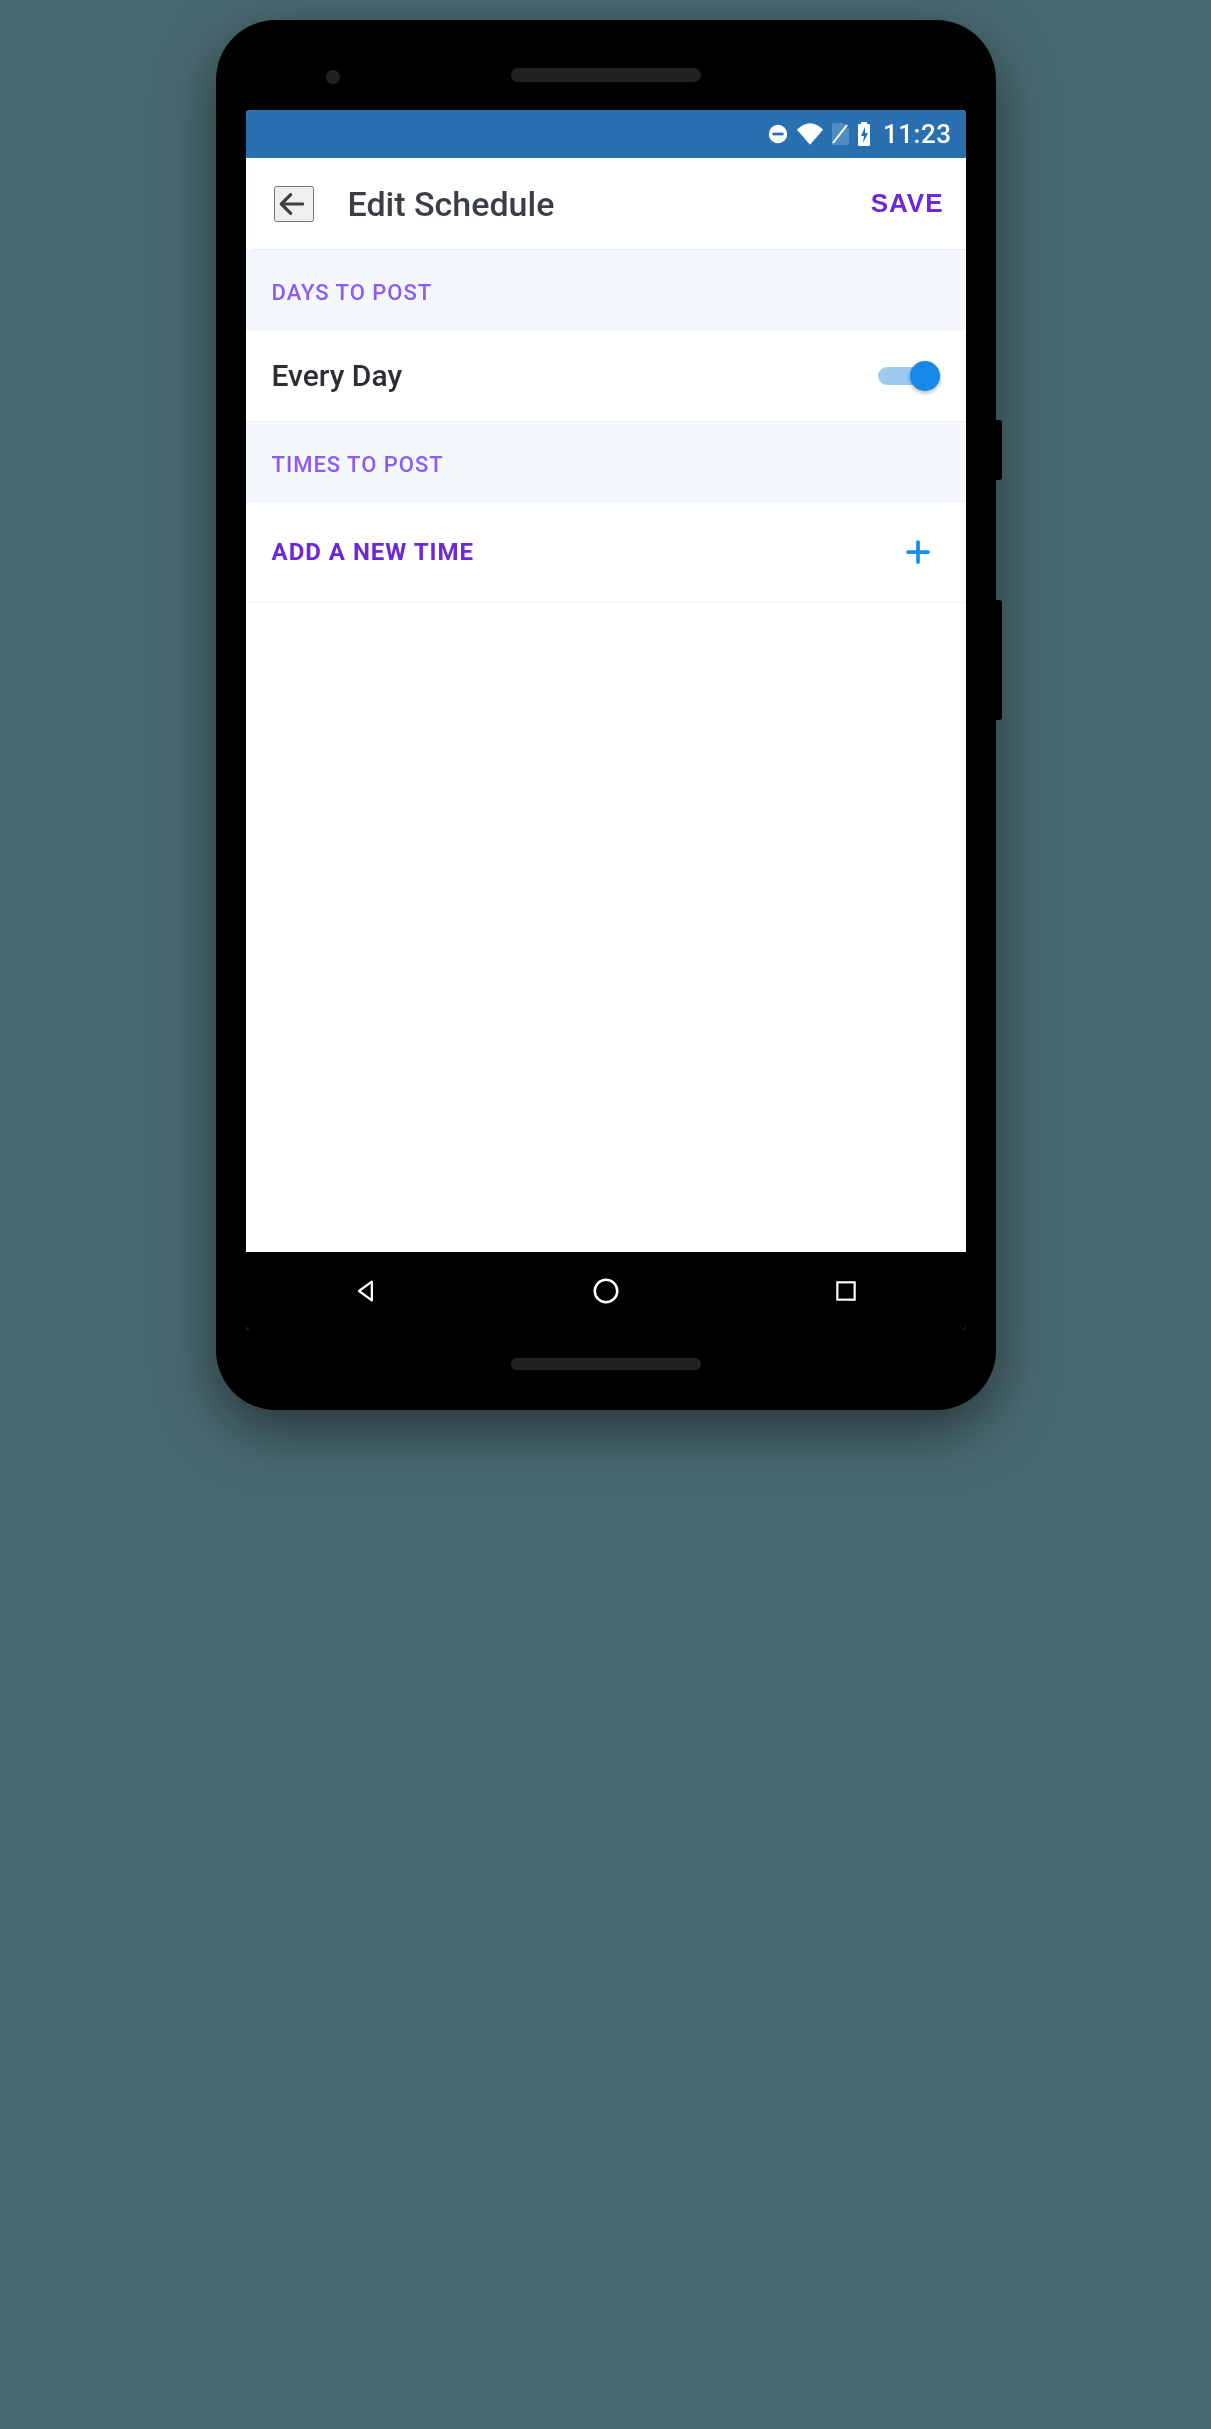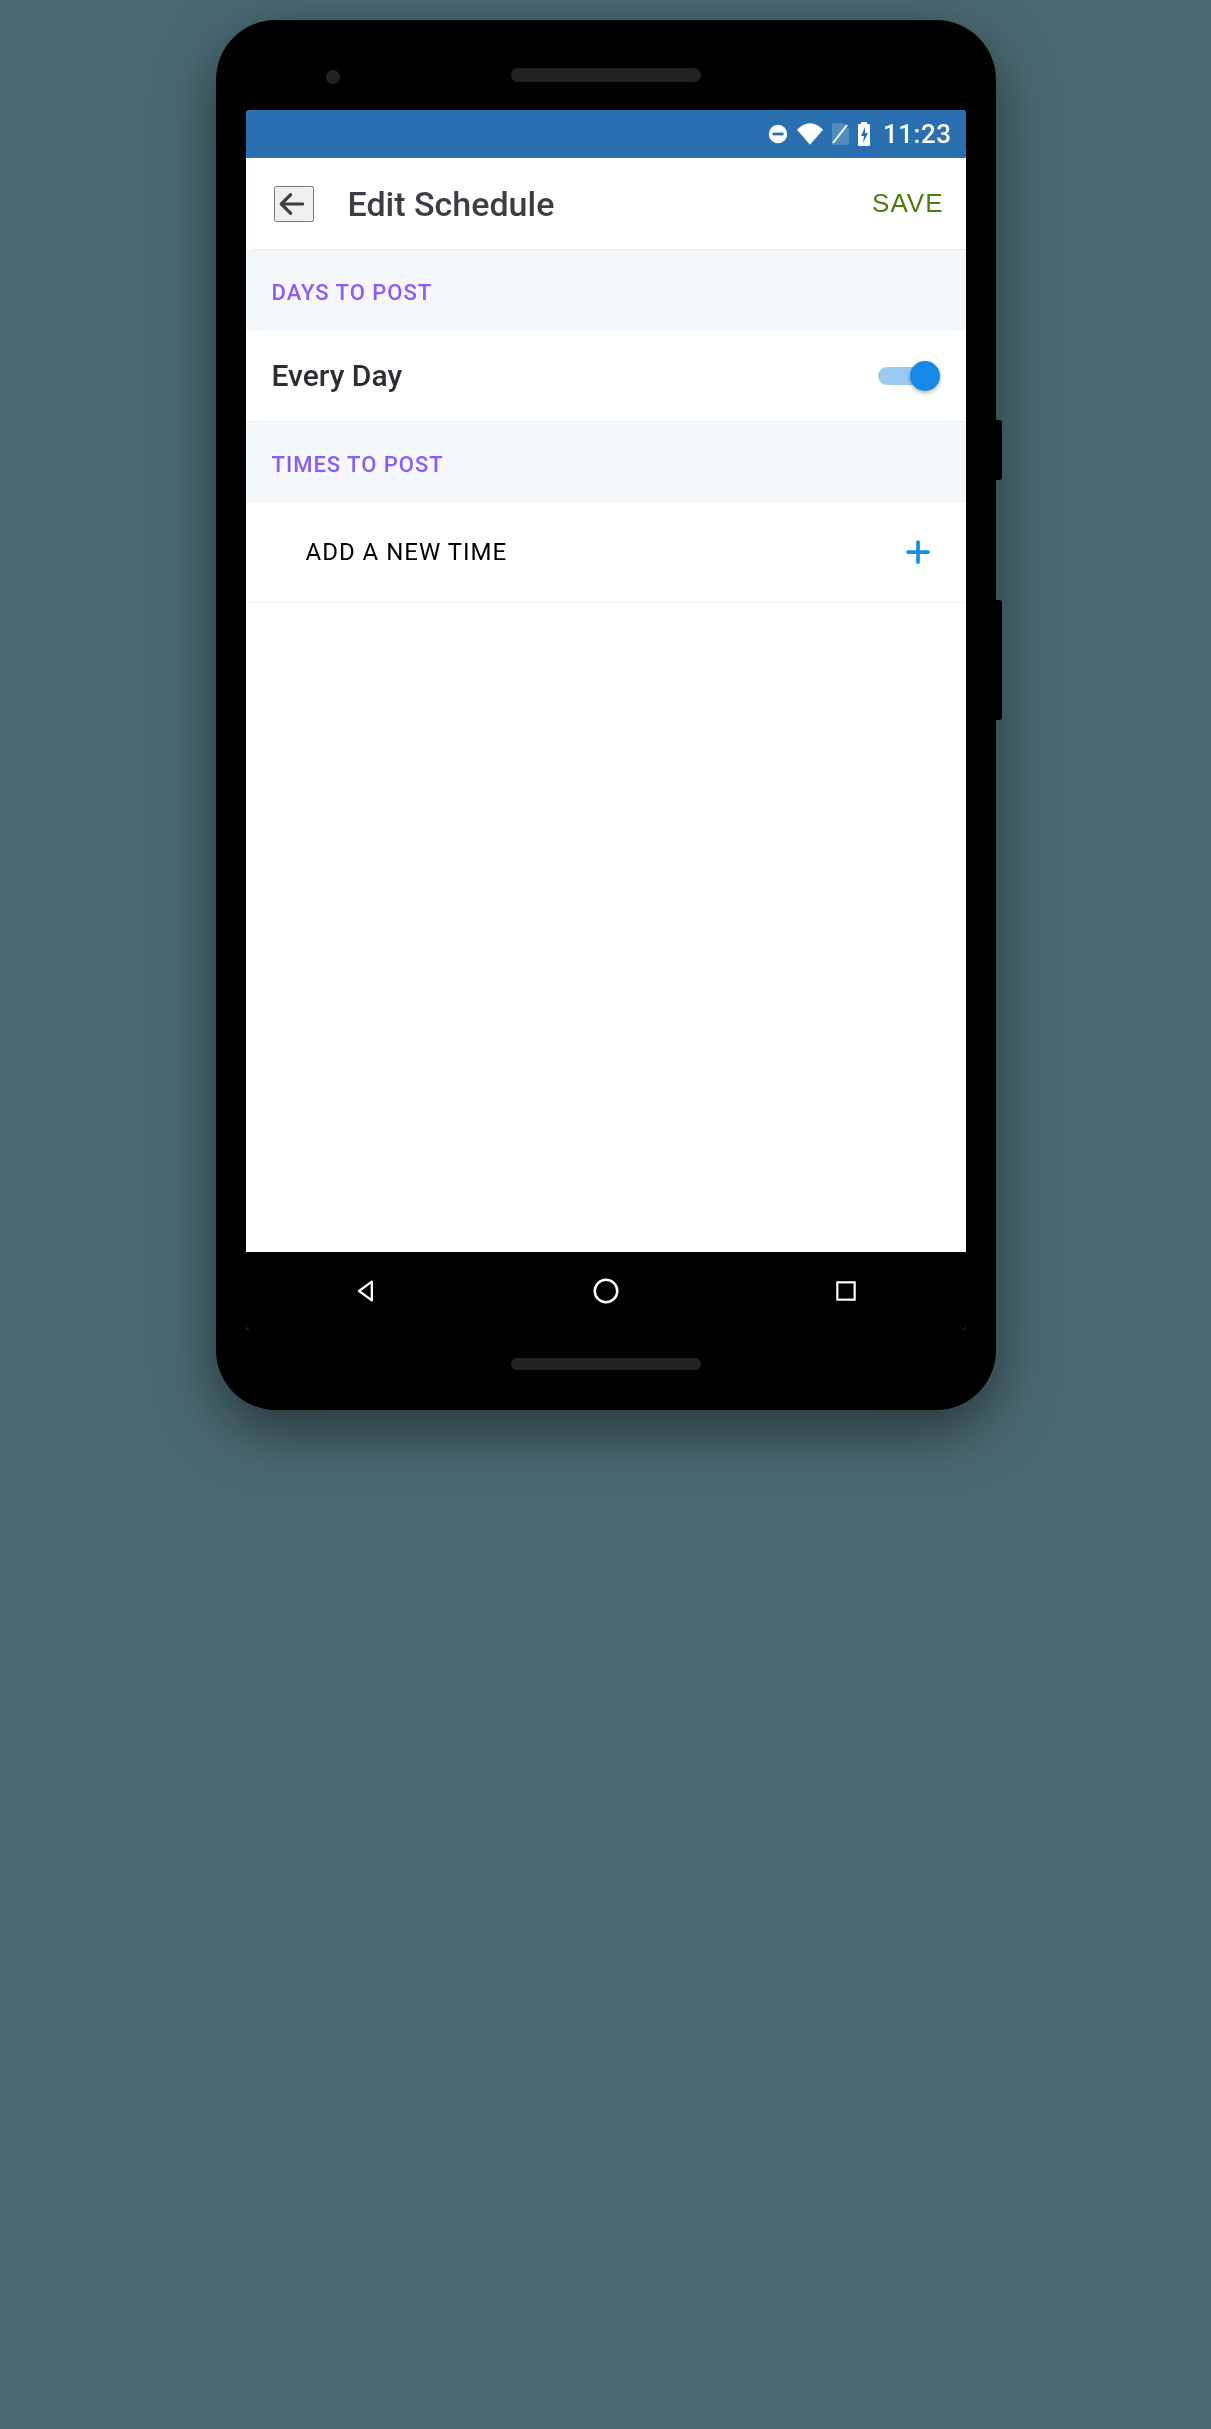--- a/index.html
+++ b/index.html
@@ -95,23 +95,23 @@
   .app-bar .back { width: 40px; display:flex; align-items:center; color:#3b3f44; }
   .app-bar .title {
     flex: 1;
     font-size: 34px;
     font-weight: 500;
     color: #3b3f44;
     margin-left: 34px;
   }
   .app-bar .save {
     font-size: 26px;
-    font-weight: 400;
+    font-weight: 700;
     letter-spacing: 1px;
-    color: #4d7c0f;
+    color: #6d28d9;
     background: none;
     border: none;
     cursor: pointer;
   }
 
   
   .content { flex: 1; background: #fff; overflow-y: auto; }
 
   .section-header {
     background: #f4f7fb;
@@ -163,25 +163,24 @@
     background: none; border: none; cursor: pointer;
     width: 44px; height: 44px; display:flex; align-items:center; justify-content:center;
   }
   .delete-btn { color: #e53935; }
   .add-icon   { color: #168fe8; }
 
   .row.add {
     border-bottom: 1px solid #f1f3f6;
   }
   .row.add .label {
-    color: #000000;
+    color: #6d28d9;
     font-size: 24px;
     letter-spacing: 1px;
-    font-weight: 400;
-    margin-left: 34px;
+    font-weight: 700;
   }
 
   
   .nav-bar {
     height: 78px;
     background: #000;
     display: flex;
     align-items: center;
     justify-content: space-around;
   }

